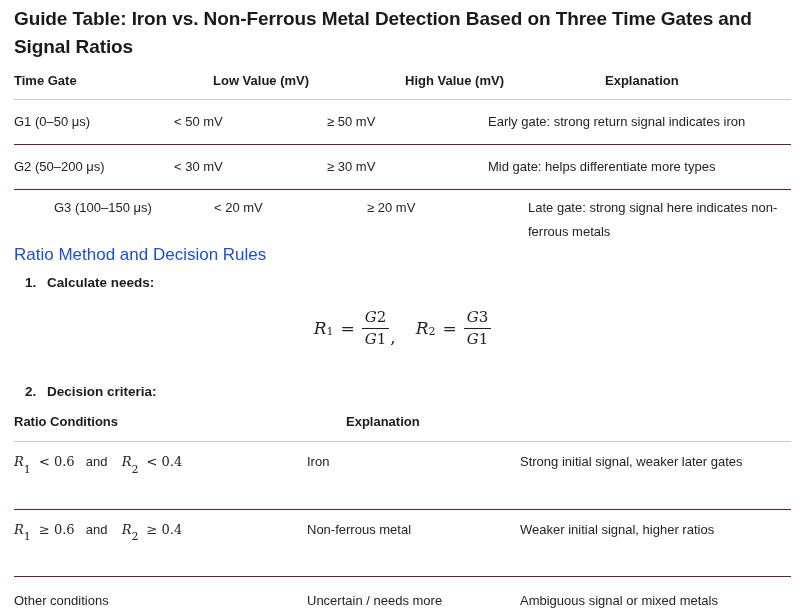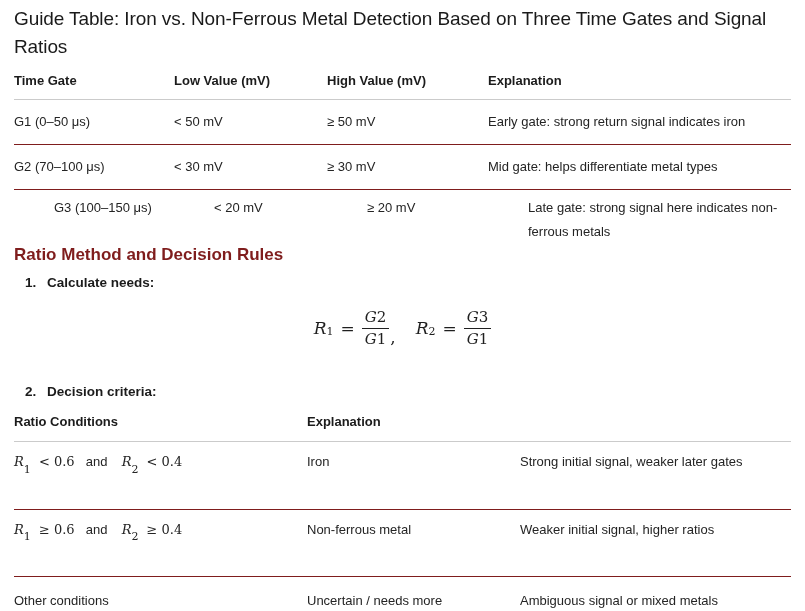--- a/index.html
+++ b/index.html
@@ -7,33 +7,33 @@
   body {
     font-family: "Liberation Sans", sans-serif;
     color: #242424;
   }
   .content { padding: 5px 14px 0 14px; width: 805px; }
 
   
   .doc-title {
     font-size: 19px;
     line-height: 28px;
-    font-weight: 400;
+    font-weight: 700;
     color: #1a1a1a;
     max-width: 780px;
     margin-bottom: 8px;
     letter-spacing: -0.1px;
   }
 
   
   .grid-row { display: grid; }
   .t1 .grid-row { grid-template-columns: 160px 153px 161px 1fr; }
   .t2 .grid-row { grid-template-columns: 293px 213px 1fr; }
 
-  .thead { border-bottom: 1px solid #cbcbcb; }
+  .thead { border-bottom: 1px solid #cbcbcb; gap: 39px; }
   .thead > div {
     font-size: 13px;
     font-weight: 700;
     color: #1b1b1b;
     padding: 4px 8px 11px 0;
     line-height: 15px;
   }
   .trow { border-bottom: 1px solid #7f1d1d; }
   .trow:last-child { border-bottom: none; }
   .trow > div {
@@ -41,22 +41,22 @@
     line-height: 24px;
     padding: 10px 12px 10px 0;
     color: #242424;
   }
   .t1 .trow:last-child > div { padding-top: 6px; padding-bottom: 0; margin-left: 40px; }
 
   
   .section-heading {
     font-size: 17px;
     line-height: 22px;
-    font-weight: 700;
-    color: #7f1d1d;
+    font-weight: 400;
+    color: #1d4ed8;
     margin: 0 0 8px 0;
   }
 
   
   .list-item {
     display: flex;
     padding-left: 11px;
     font-size: 13.5px;
     line-height: 17px;
     font-weight: 600;
@@ -119,24 +119,24 @@
       <div>High Value (mV)</div>
       <div>Explanation</div>
     </div>
     <div class="grid-row trow">
       <div>G1 (0–50 μs)</div>
       <div>&lt; 50 mV</div>
       <div>≥ 50 mV</div>
       <div>Early gate: strong return signal indicates iron</div>
     </div>
     <div class="grid-row trow">
-      <div>G2 (70–100 μs)</div>
+      <div>G2 (50–200 μs)</div>
       <div>&lt; 30 mV</div>
       <div>≥ 30 mV</div>
-      <div>Mid gate: helps differentiate metal types</div>
+      <div>Mid gate: helps differentiate more types</div>
     </div>
     <div class="grid-row trow">
       <div>G3 (100–150 μs)</div>
       <div>&lt; 20 mV</div>
       <div>≥ 20 mV</div>
       <div>Late gate: strong signal here indicates non-ferrous metals</div>
     </div>
   </div>
 
   <h2 class="section-heading">Ratio Method and Decision Rules</h2>

